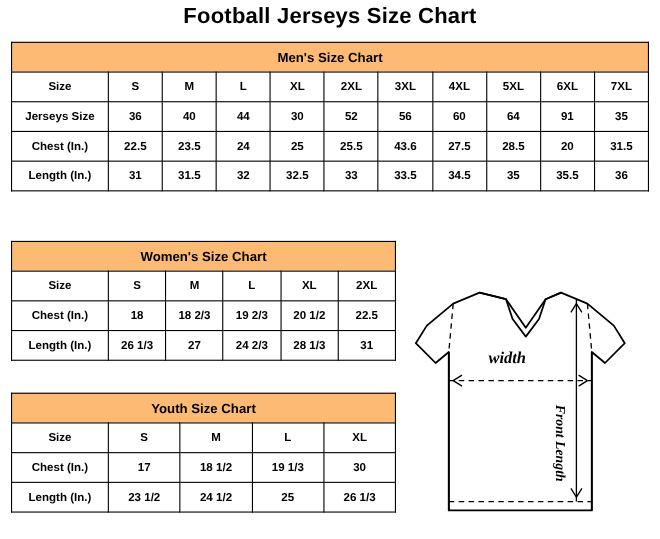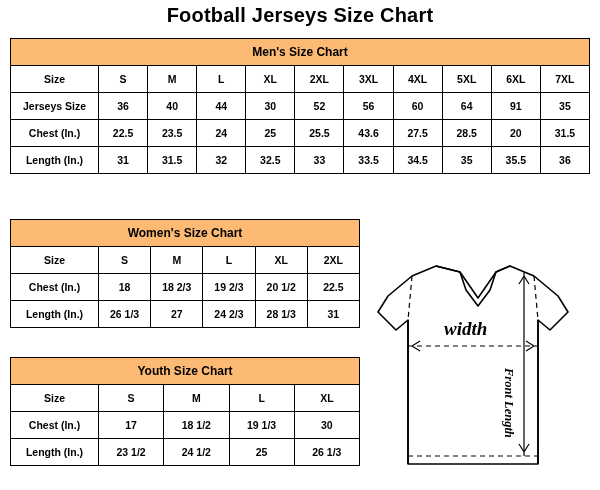--- a/index.html
+++ b/index.html
@@ -81,21 +81,21 @@
     left: 368px;
     top: 250px;
     width: 222px;
     height: 232px;
   }
   #jersey-diagram svg { display: block; }
   .diagram-label-width {
     position: absolute;
     left: 444px;
     top: 318px;
-    font-size: 19px;
+    font-size: 15px;
     font-style: italic;
     font-weight: bold;
     font-family: "Liberation Serif", serif;
   }
   .diagram-label-front {
     position: absolute;
     left: 516px;
     top: 368px;
     font-size: 12.5px;
     font-style: italic;

